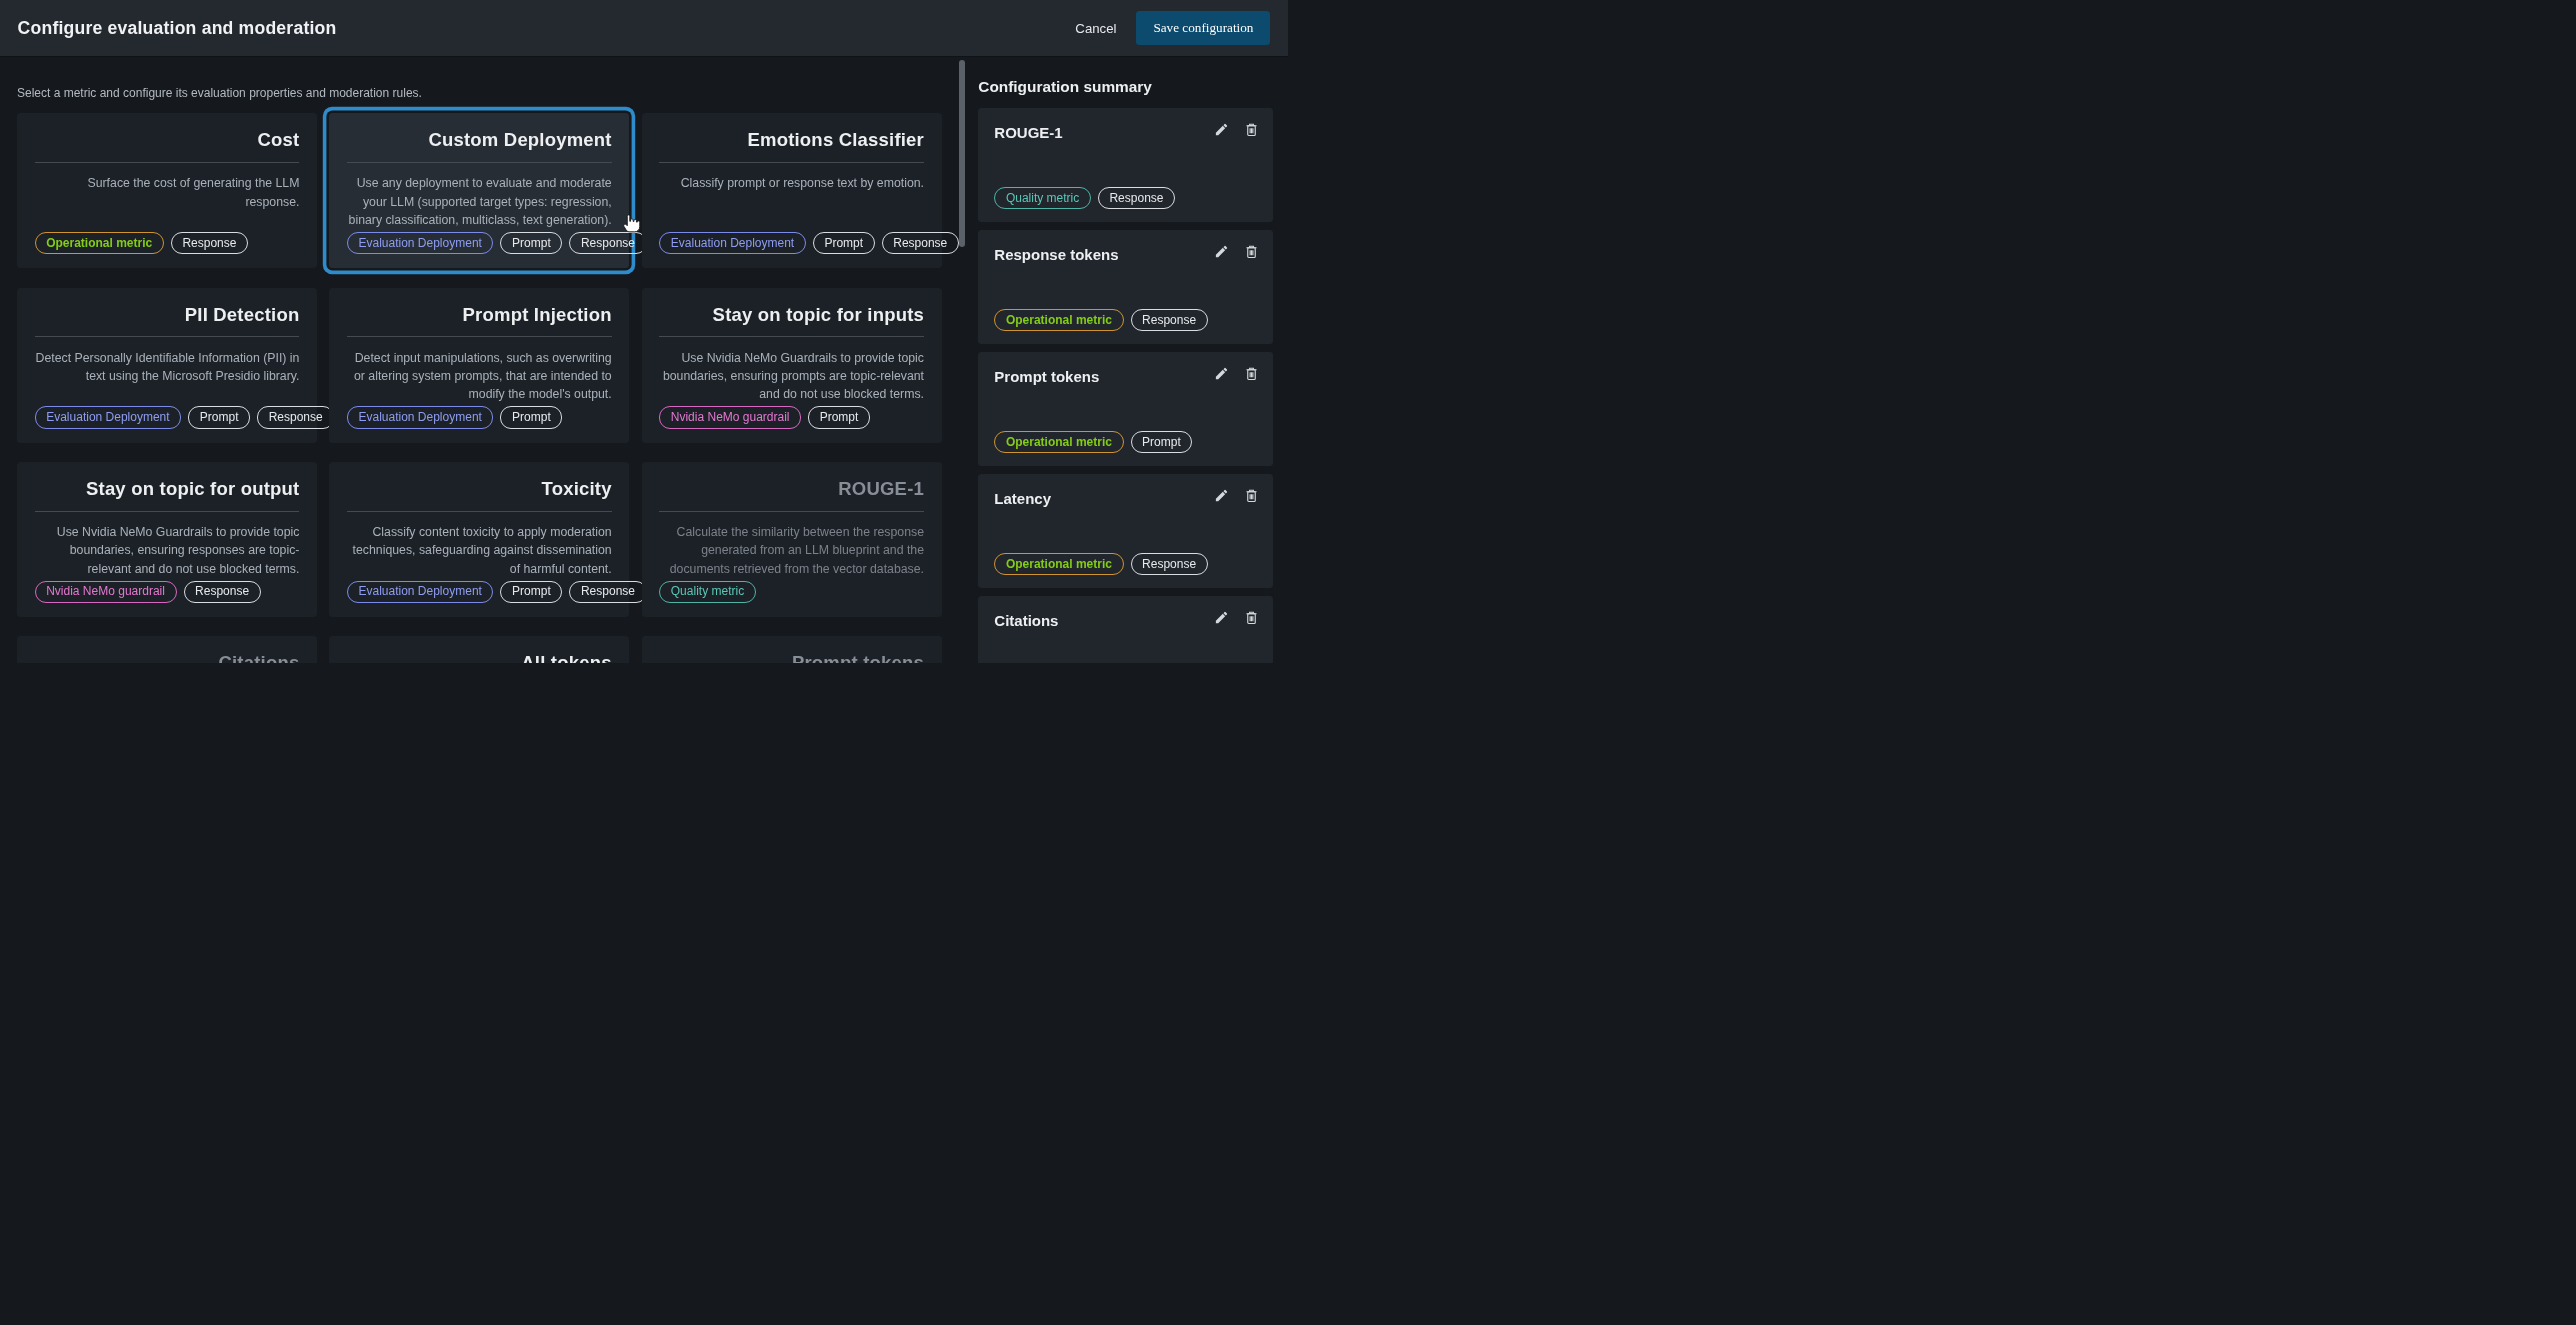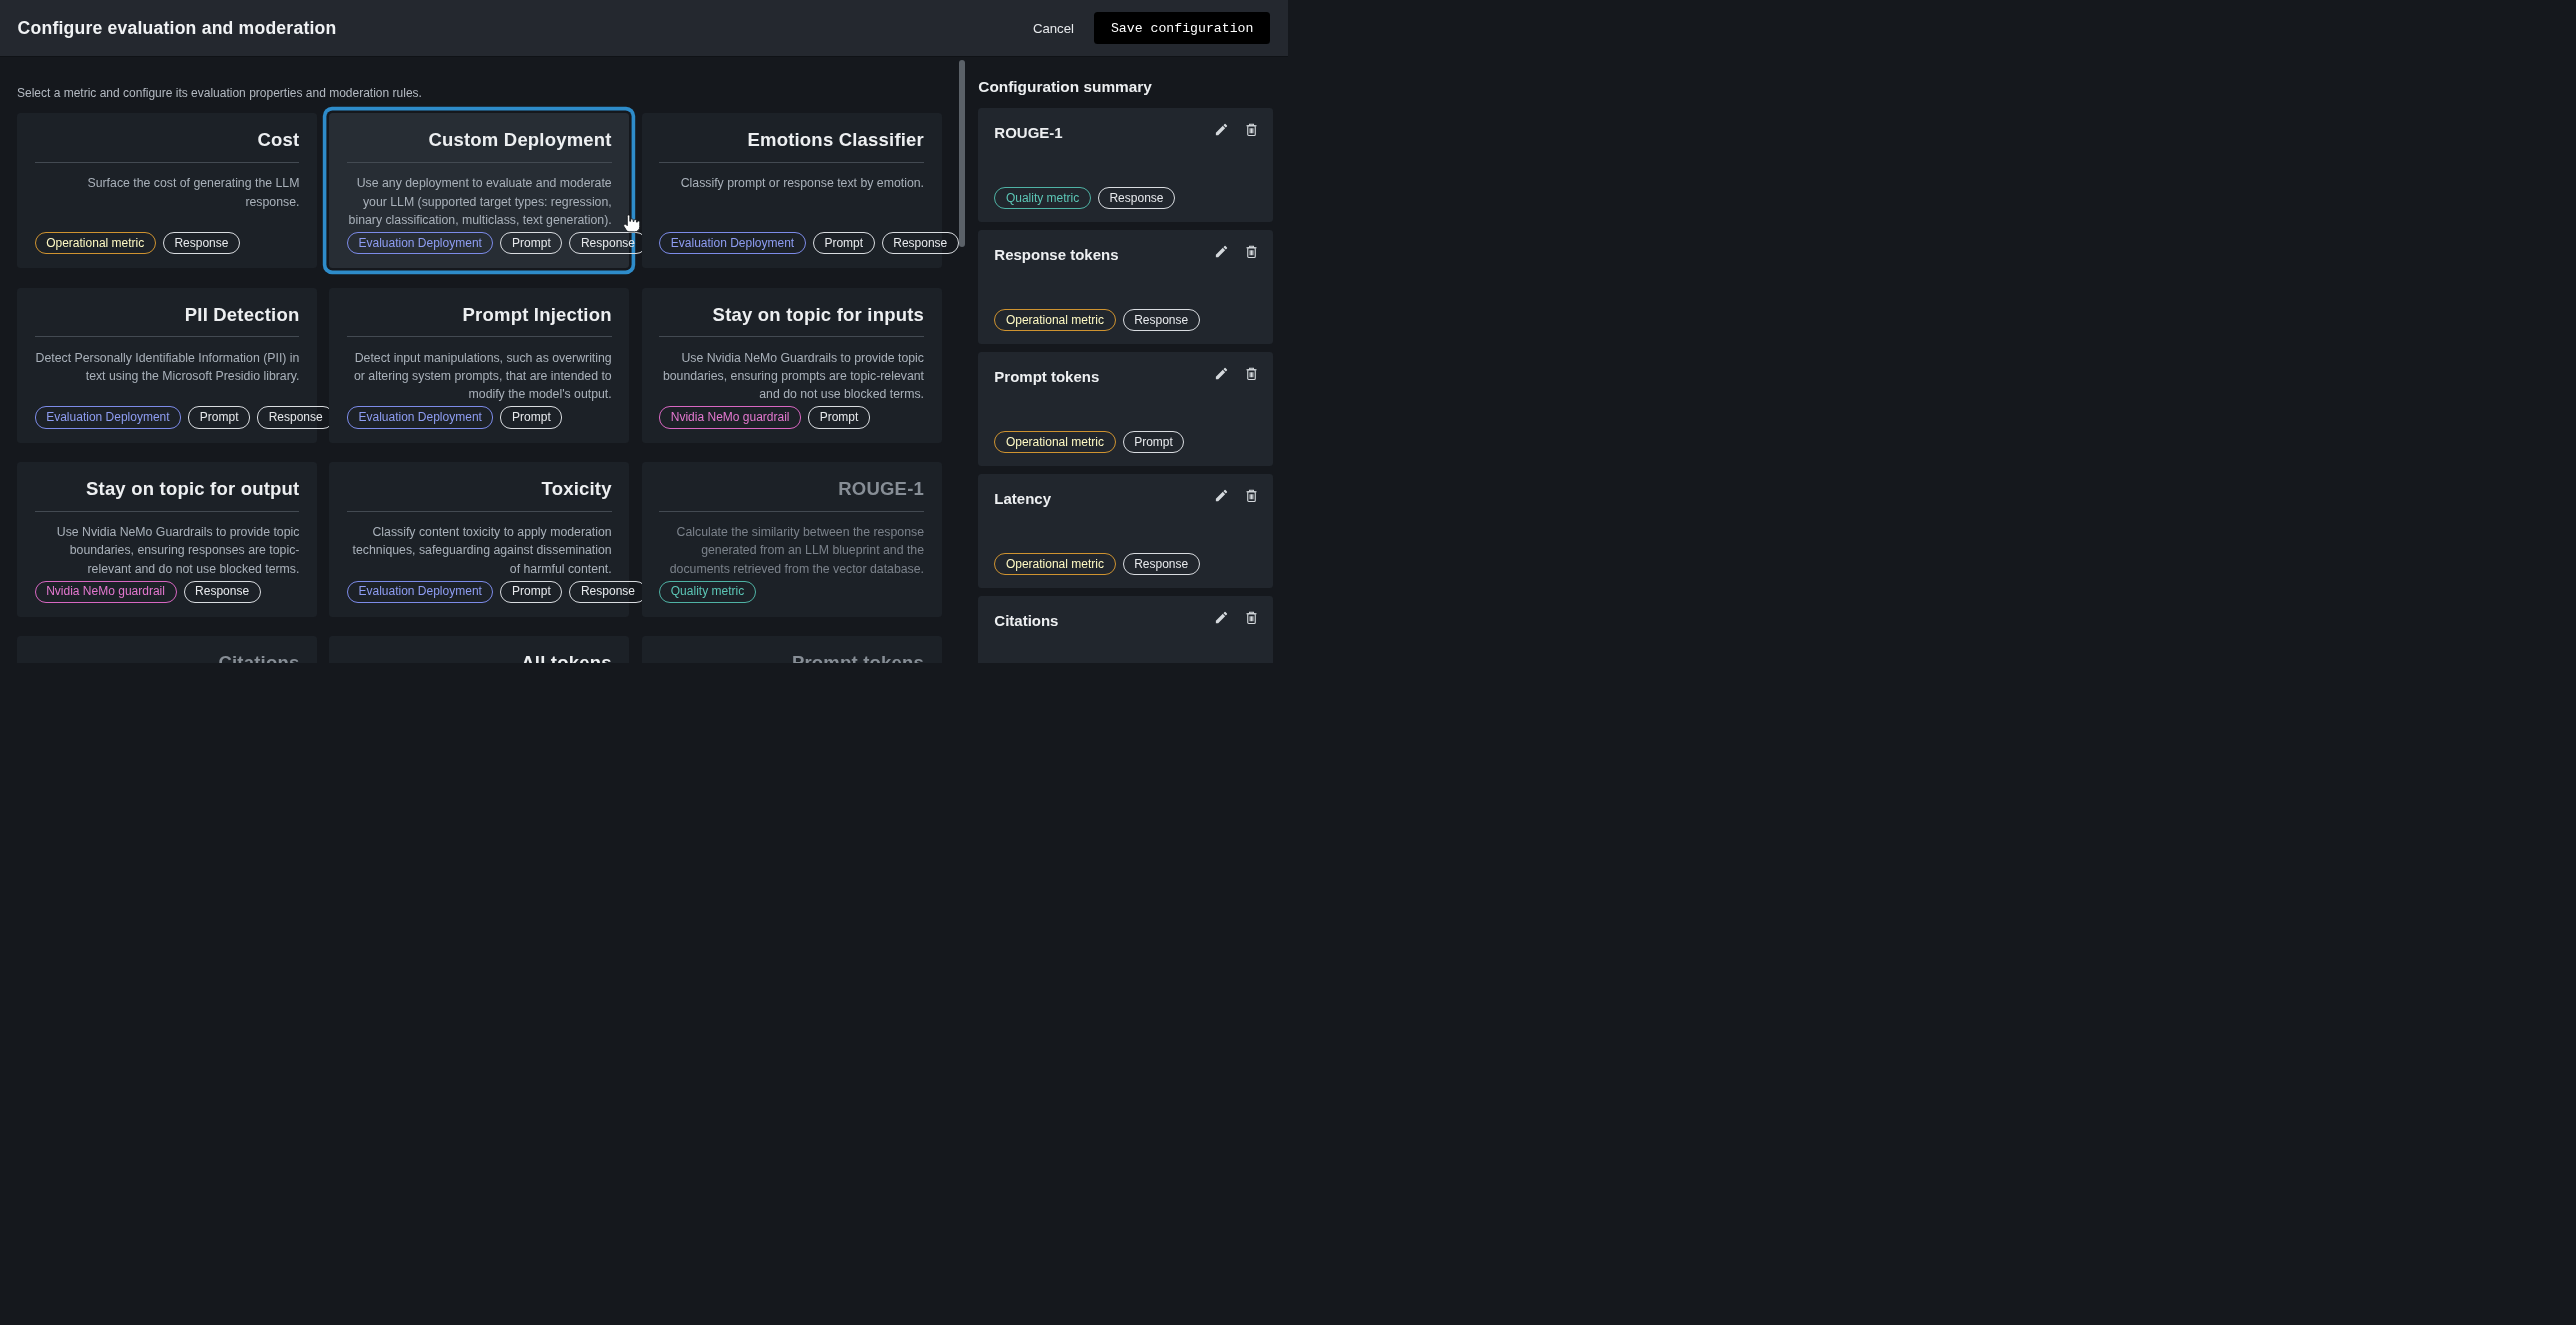--- a/index.html
+++ b/index.html
@@ -9,21 +9,21 @@
     font-family:"Liberation Sans","DejaVu Sans",sans-serif;
     -webkit-font-smoothing:antialiased;
   }
   
   .header{
     height:57px;background:#24282f;border-bottom:0.9px solid #0f1216;
     display:flex;align-items:center;padding:0 17.6px;box-sizing:border-box;
   }
   .header-title{flex:1;font-size:17.6px;font-weight:700;color:#f0f2f4;letter-spacing:0.2px;}
   .cancel-btn{background:none;border:none;color:#e8eaed;font-size:13.2px;margin-right:14px;cursor:pointer;font-family:inherit;}
-  .save-btn{background:#000000;border:none;color:#ffffff;font-size:13.2px;border-radius:3.5px;padding:8.8px 17px;cursor:pointer;font-family:Liberation Mono, monospace;}
+  .save-btn{background:#0c4a6e;border:none;color:#ffffff;font-size:13.2px;border-radius:3.5px;padding:8.8px 17px;cursor:pointer;font-family:Liberation Serif, serif;}
   
   .main{position:absolute;left:0;top:57px;width:966px;height:606px;overflow:hidden;}
   .subtitle{margin:29px 0 0 17px;font-size:12px;color:#b4bac2;}
   .grid{
     margin:13.2px 0 0 17px;display:grid;
     grid-template-columns:repeat(3,300px);column-gap:12.3px;row-gap:19.4px;text-align:right;
   }
   .card{
     height:155px;background:#1c2127;border-radius:3.5px;
     padding:16px 17.6px;box-sizing:border-box;position:relative;cursor:pointer;
@@ -36,21 +36,21 @@
     white-space:nowrap;overflow:hidden;}
   .card[data-state="dimmed"] .card-title{color:#878e96;}
   .card[data-state="dimmed"] .card-desc{color:#7b828b;}
   .card-divider{height:0.9px;background:#434a52;border:none;margin:10.6px 0 11.5px;}
   .card-desc{font-size:12.3px;line-height:1.5;color:#a9b1ba;}
   .card-tags{position:absolute;left:17.6px;bottom:14px;display:flex;gap:7px;}
   .tag{
     display:inline-block;border:0.9px solid #d9dce0;color:#e7e9ec;
     border-radius:11px;padding:2.6px 10.6px 3.5px;font-size:12px;white-space:nowrap;
   }
-  .tag[data-color="orange"]{color:#fef9c3;border-color:#cf9330;}
+  .tag[data-color="orange"]{color:#84cc16;border-color:#cf9330;font-weight:bold;}
   .tag[data-color="purple"]{color:#8e9df2;border-color:#7c8be9;}
   .tag[data-color="pink"]{color:#e478d0;border-color:#d867c2;}
   .tag[data-color="teal"]{color:#5cc6b6;border-color:#4fb3a5;}
   
   .scrollbar{position:absolute;left:958px;top:57px;width:8px;height:606px;}
   .scroll-thumb{position:absolute;left:0.9px;top:2.6px;width:6.2px;height:187px;border-radius:3.5px;background:#5b6168;}
   
   .sidebar{position:absolute;left:973px;top:57px;width:315px;height:606px;overflow:hidden;}
   .sidebar-title{margin:21px 0 12.3px 5.3px;font-size:15.4px;font-weight:700;color:#edeff1;}
   .summary-card{

